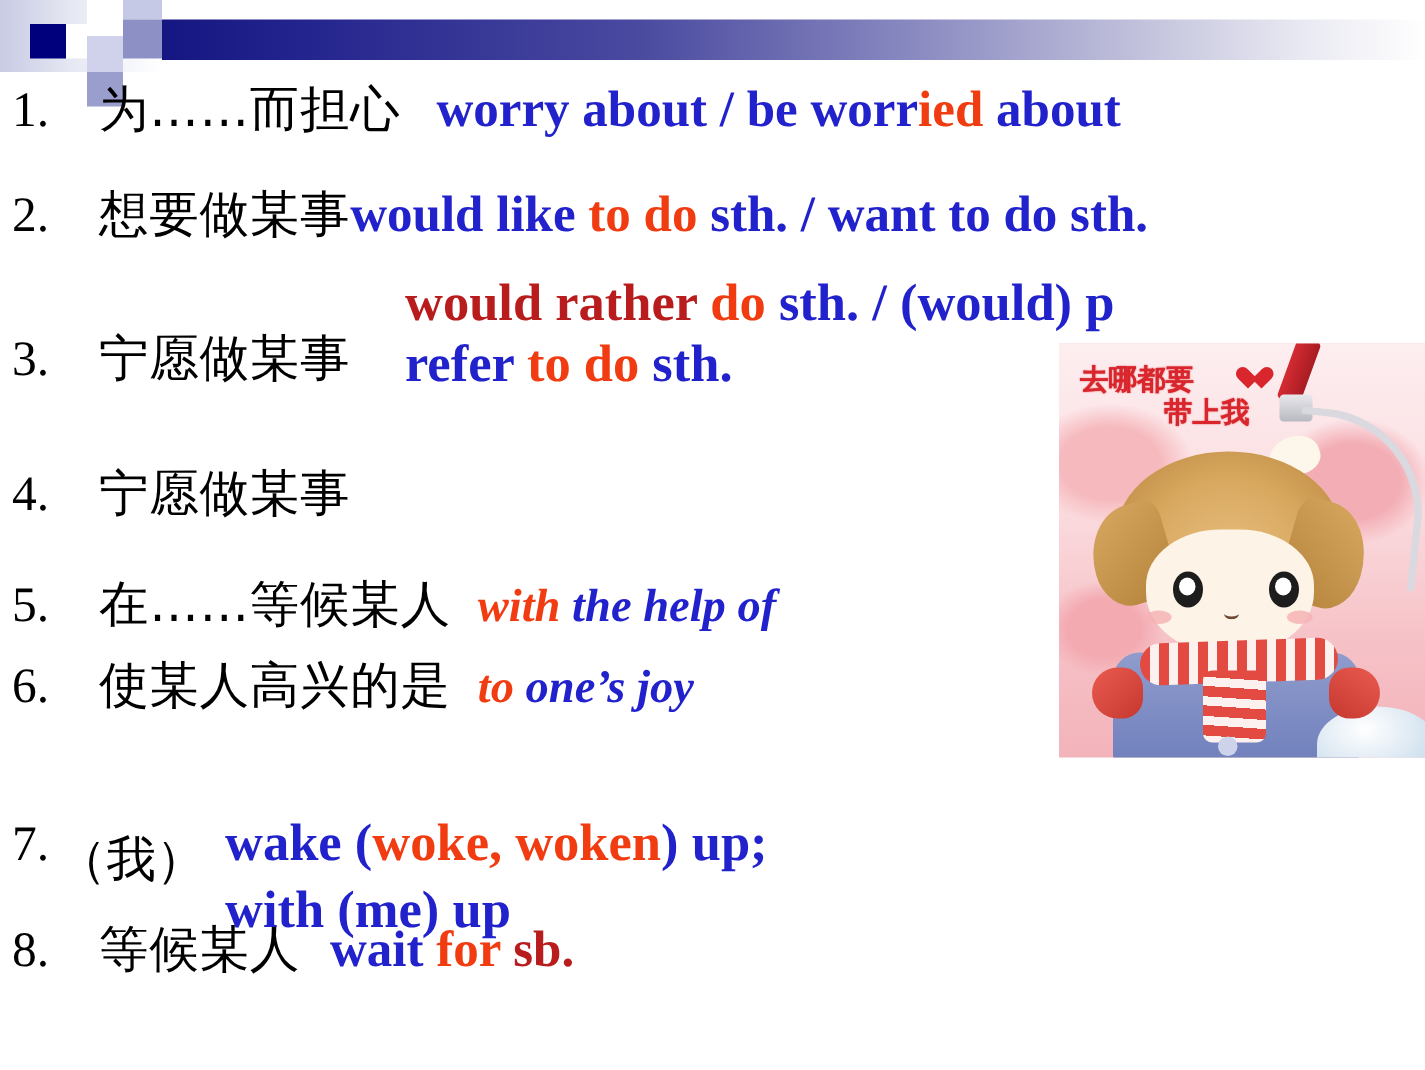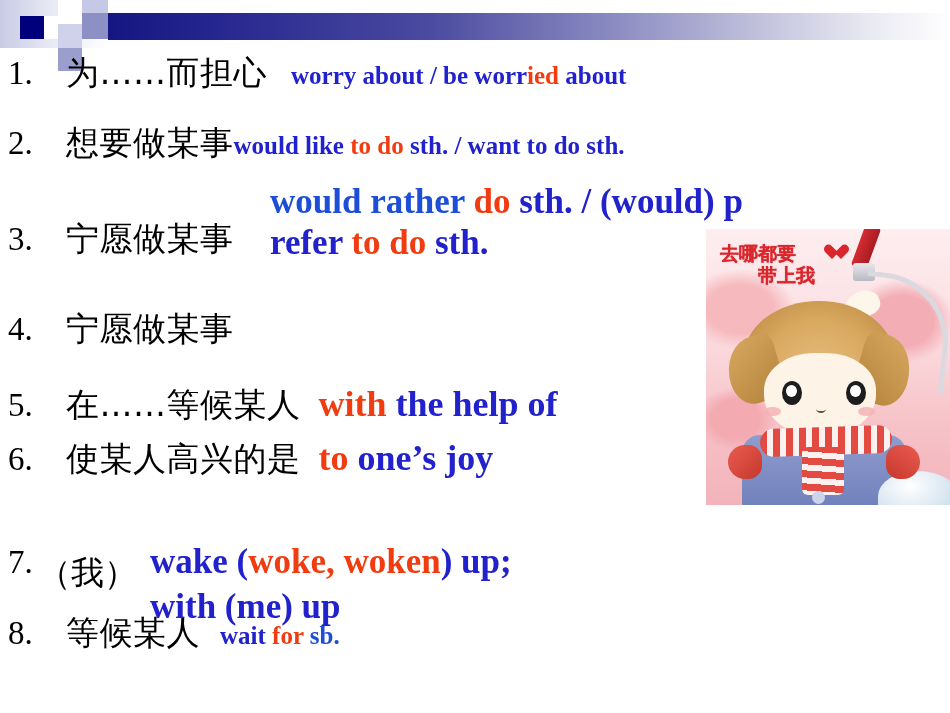--- a/index.html
+++ b/index.html
@@ -58,29 +58,29 @@
     line-height: 1;
   }
   .zh {
     color: #000000;
     font-size: 33px;
     font-family: "DejaVu Sans", "Liberation Sans", sans-serif;
     line-height: 1;
     letter-spacing: 0.5px;
   }
   .en {
-    font-size: 25px;
+    font-size: 34px;
     font-weight: bold;
     font-family: "Liberation Serif", "DejaVu Serif", serif;
     line-height: 1;
   }
-  .en-sm { font-size: 36px; }
+  .en-sm { font-size: 31px; font-style: italic; }
   .blue  { color: #2222cc; }
   .orange{ color: #f03c10; }
-  .black { color: #1d4ed8; }
+  .black { color: #b91c1c; }
 
   
   #row1 { left: 8px;  top: 56px; }
   #row2 { left: 8px;  top: 126px; }
   #row3 { left: 8px;  top: 222px; }
   #row3 .en-block { position: absolute; left: 262px; top: -40px; }
   #row4 { left: 8px;  top: 312px; }
   #row5 { left: 8px;  top: 386px; }
   #row6 { left: 8px;  top: 440px; }
   #row7 { left: 8px;  top: 516px; }
@@ -287,21 +287,21 @@
     position: absolute;
     left: 14px; top: 14px;
     z-index: 7;
     color: #d8262c;
     font-size: 19px;
     font-weight: bold;
     font-family: "DejaVu Sans", "Liberation Sans", sans-serif;
     line-height: 1.15;
     text-shadow: 0 0 1px #d8262c;
   }
-  .pic-caption .c2 { display: block; margin-left: 38px; text-align: center; }
+  .pic-caption .c2 { display: block; margin-left: 56px; text-align: center; }
   .pic-heart {
     position: absolute;
     left: 118px; top: 16px;
     width: 17px; height: 17px;
     z-index: 8;
   }
   .pic-heart::before, .pic-heart::after {
     content: "";
     position: absolute;
     width: 9px; height: 14px;

